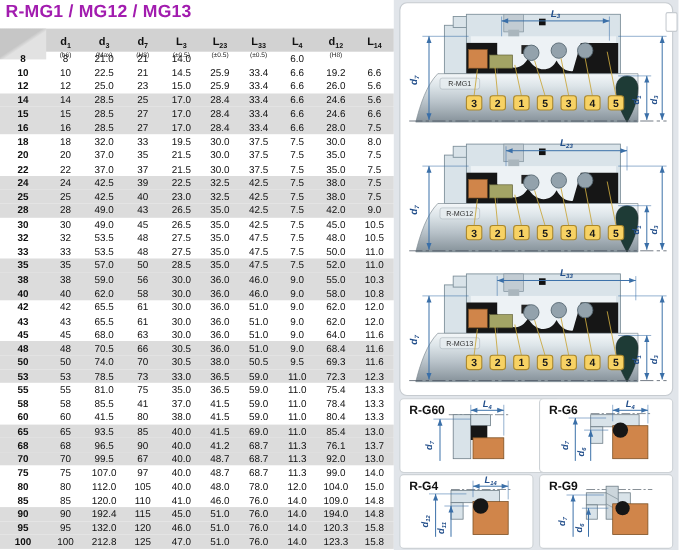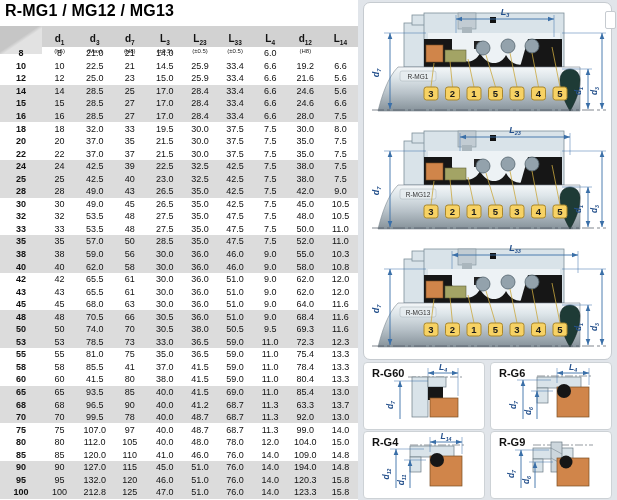--- a/index.html
+++ b/index.html
@@ -2,21 +2,21 @@
 <html><head>
 <meta charset="utf-8">
 <style>
   html,body{margin:0;padding:0;}
   body{
     width:617px;height:500px;position:relative;overflow:hidden;
     background:#ffffff;font-family:"Liberation Sans",sans-serif;
   }
   .title{
     position:absolute;left:5px;top:2px;font-size:16px;font-weight:bold;
-    color:#000000;letter-spacing:.2px;
+    color:#a21caf;letter-spacing:.2px;
   }
   
   .tbl{position:absolute;left:0;top:26px;width:358px;}
   .hdr{display:grid;grid-template-columns:42px repeat(9,1fr);height:21px;background:#d2d2d2;}
   .hdr .corner{background:linear-gradient(to bottom right,#c6c6c6 46%,#e2e2e2 54%);}
   .hcell{text-align:center;line-height:1;padding-top:3px;}
   .hmain{font-size:10px;font-weight:bold;color:#111;}
   .hmain .sb{font-size:6.5px;vertical-align:sub;}
   .htol{display:block;font-size:6px;color:#222;margin-top:1px;}
   .row{display:grid;grid-template-columns:42px repeat(9,1fr);height:12.55px;align-items:center;}
@@ -80,21 +80,21 @@
     </div>
     <div class="row">
       <div class="cell rl">12</div>
       <div class="cell">12</div>
       <div class="cell">25.0</div>
       <div class="cell">23</div>
       <div class="cell">15.0</div>
       <div class="cell">25.9</div>
       <div class="cell">33.4</div>
       <div class="cell">6.6</div>
-      <div class="cell">21.6</div>
+      <div class="cell">26.0</div>
       <div class="cell">5.6</div>
     </div>
     <div class="row alt">
       <div class="cell rl">14</div>
       <div class="cell">14</div>
       <div class="cell">28.5</div>
       <div class="cell">25</div>
       <div class="cell">17.0</div>
       <div class="cell">28.4</div>
       <div class="cell">33.4</div>
@@ -392,28 +392,28 @@
     </div>
     <div class="row alt">
       <div class="cell rl">68</div>
       <div class="cell">68</div>
       <div class="cell">96.5</div>
       <div class="cell">90</div>
       <div class="cell">40.0</div>
       <div class="cell">41.2</div>
       <div class="cell">68.7</div>
       <div class="cell">11.3</div>
-      <div class="cell">63.3</div>
+      <div class="cell">76.1</div>
       <div class="cell">13.7</div>
     </div>
     <div class="row alt">
       <div class="cell rl">70</div>
       <div class="cell">70</div>
       <div class="cell">99.5</div>
-      <div class="cell">78</div>
+      <div class="cell">67</div>
       <div class="cell">40.0</div>
       <div class="cell">48.7</div>
       <div class="cell">68.7</div>
       <div class="cell">11.3</div>
       <div class="cell">92.0</div>
       <div class="cell">13.0</div>
     </div>
     <div class="row">
       <div class="cell rl">75</div>
       <div class="cell">75</div>
@@ -446,21 +446,21 @@
       <div class="cell">41.0</div>
       <div class="cell">46.0</div>
       <div class="cell">76.0</div>
       <div class="cell">14.0</div>
       <div class="cell">109.0</div>
       <div class="cell">14.8</div>
     </div>
     <div class="row alt">
       <div class="cell rl">90</div>
       <div class="cell">90</div>
-      <div class="cell">127.0</div>
+      <div class="cell">192.4</div>
       <div class="cell">115</div>
       <div class="cell">45.0</div>
       <div class="cell">51.0</div>
       <div class="cell">76.0</div>
       <div class="cell">14.0</div>
       <div class="cell">194.0</div>
       <div class="cell">14.8</div>
     </div>
     <div class="row alt">
       <div class="cell rl">95</div>
@@ -717,21 +717,21 @@
         <text x="217" y="88" text-anchor="middle" font-size="8.5" font-style="italic" font-weight="bold" fill="#24508c" transform="rotate(-90 217 88)"><tspan>d</tspan><tspan font-size="5.27" dy="1.6">1</tspan></text>
         <line x1="198" y1="30" x2="242" y2="30" stroke="#3a6fa8" stroke-width="0.5"></line>
         <line x1="238" y1="30" x2="238" y2="106" stroke="#3a6fa8" stroke-width="0.9"></line>
         <polygon points="238,30 235.7,36 240.3,36" fill="#3a6fa8"></polygon>
         <polygon points="238,106 235.7,100 240.3,100" fill="#3a6fa8"></polygon>
         <text x="233" y="88" text-anchor="middle" font-size="8.5" font-style="italic" font-weight="bold" fill="#24508c" transform="rotate(-90 233 88)"><tspan>d</tspan><tspan font-size="5.27" dy="1.6">3</tspan></text>
         <line x1="8" y1="107" x2="242" y2="107" stroke="#4a5560" stroke-width="0.7" stroke-dasharray="12 3 3 3"></line>
       </svg>
     </div>
   <div id="seat-grid">
-      <div class="seat-box" style="left: 5px; top: 362px;">
+      <div class="seat-box" style="left: 5px; top: 362px; padding-left: 24px;">
         <div class="seat-label">R-G60</div>
         <svg viewBox="0 0 120 66" width="120" height="66" class="seat-svg">
           <line x1="44" y1="14" x2="98" y2="14" stroke="#4a5560" stroke-width="0.6" stroke-dasharray="8 2 2 2"></line>
           <rect x="48" y="14" width="16" height="40" fill="#d9e3e9" stroke="#6a7a84" stroke-width="0.7"></rect>
           <rect x="64" y="14" width="18" height="10" fill="#d9e3e9" stroke="#6a7a84" stroke-width="0.7"></rect>
           <rect x="64" y="24" width="15" height="13" fill="#161616"></rect>
           <rect x="66" y="35" width="28" height="19" fill="#d0854a" stroke="#7a4e22" stroke-width="0.7"></rect>
           <line x1="64" y1="5" x2="64" y2="13" stroke="#3a6fa8" stroke-width="0.5"></line>
           <line x1="94" y1="5" x2="94" y2="33" stroke="#3a6fa8" stroke-width="0.5"></line>
           <line x1="64" y1="10" x2="94" y2="10" stroke="#3a6fa8" stroke-width="0.9"></line>

